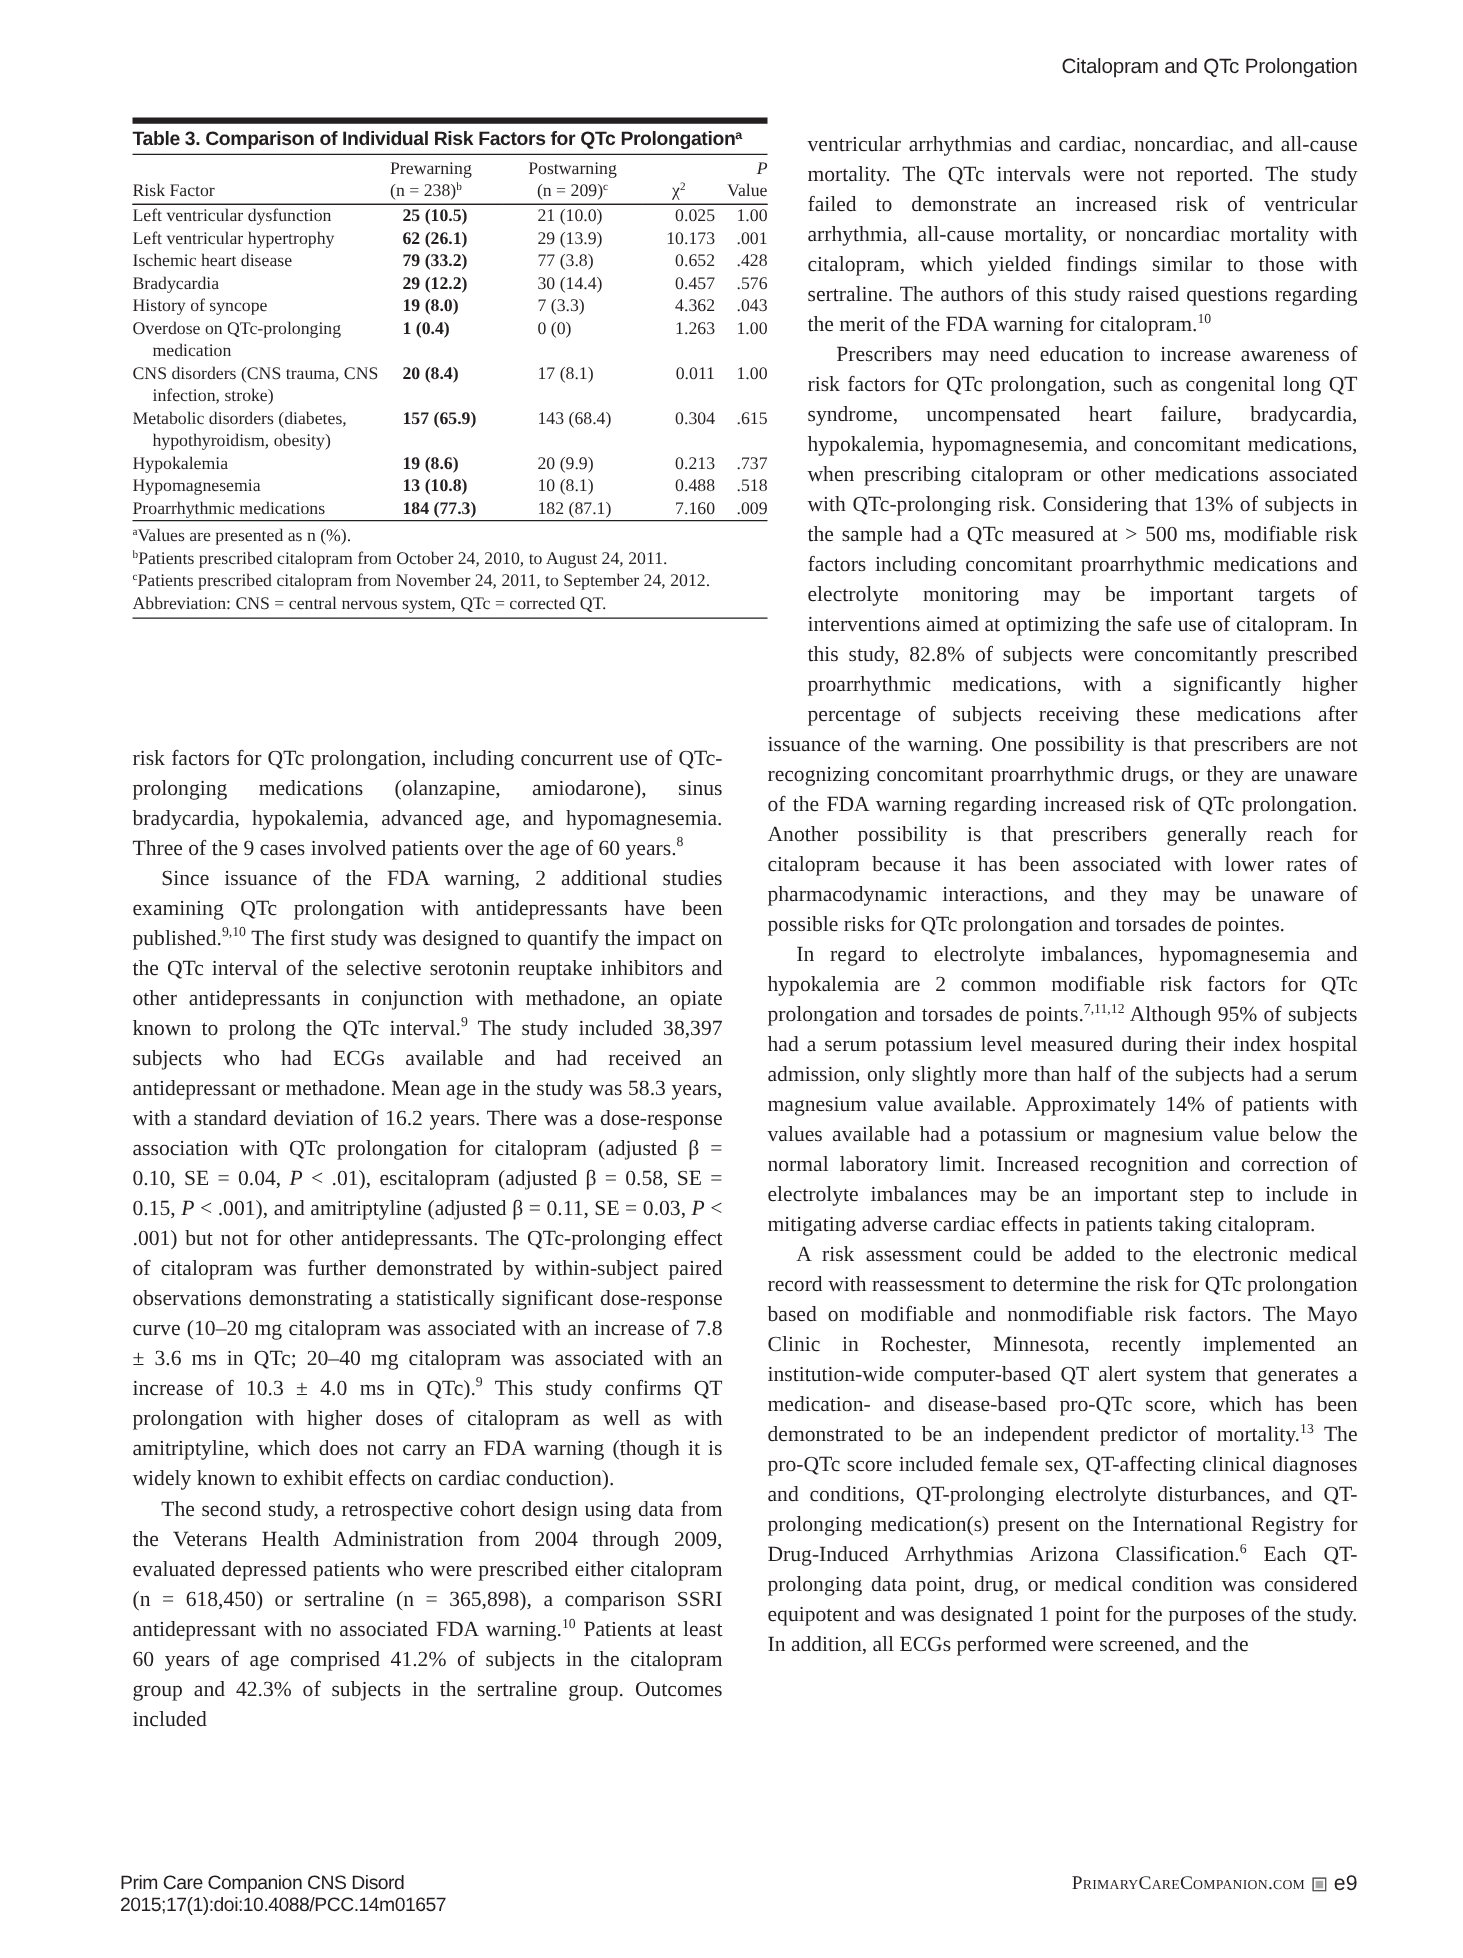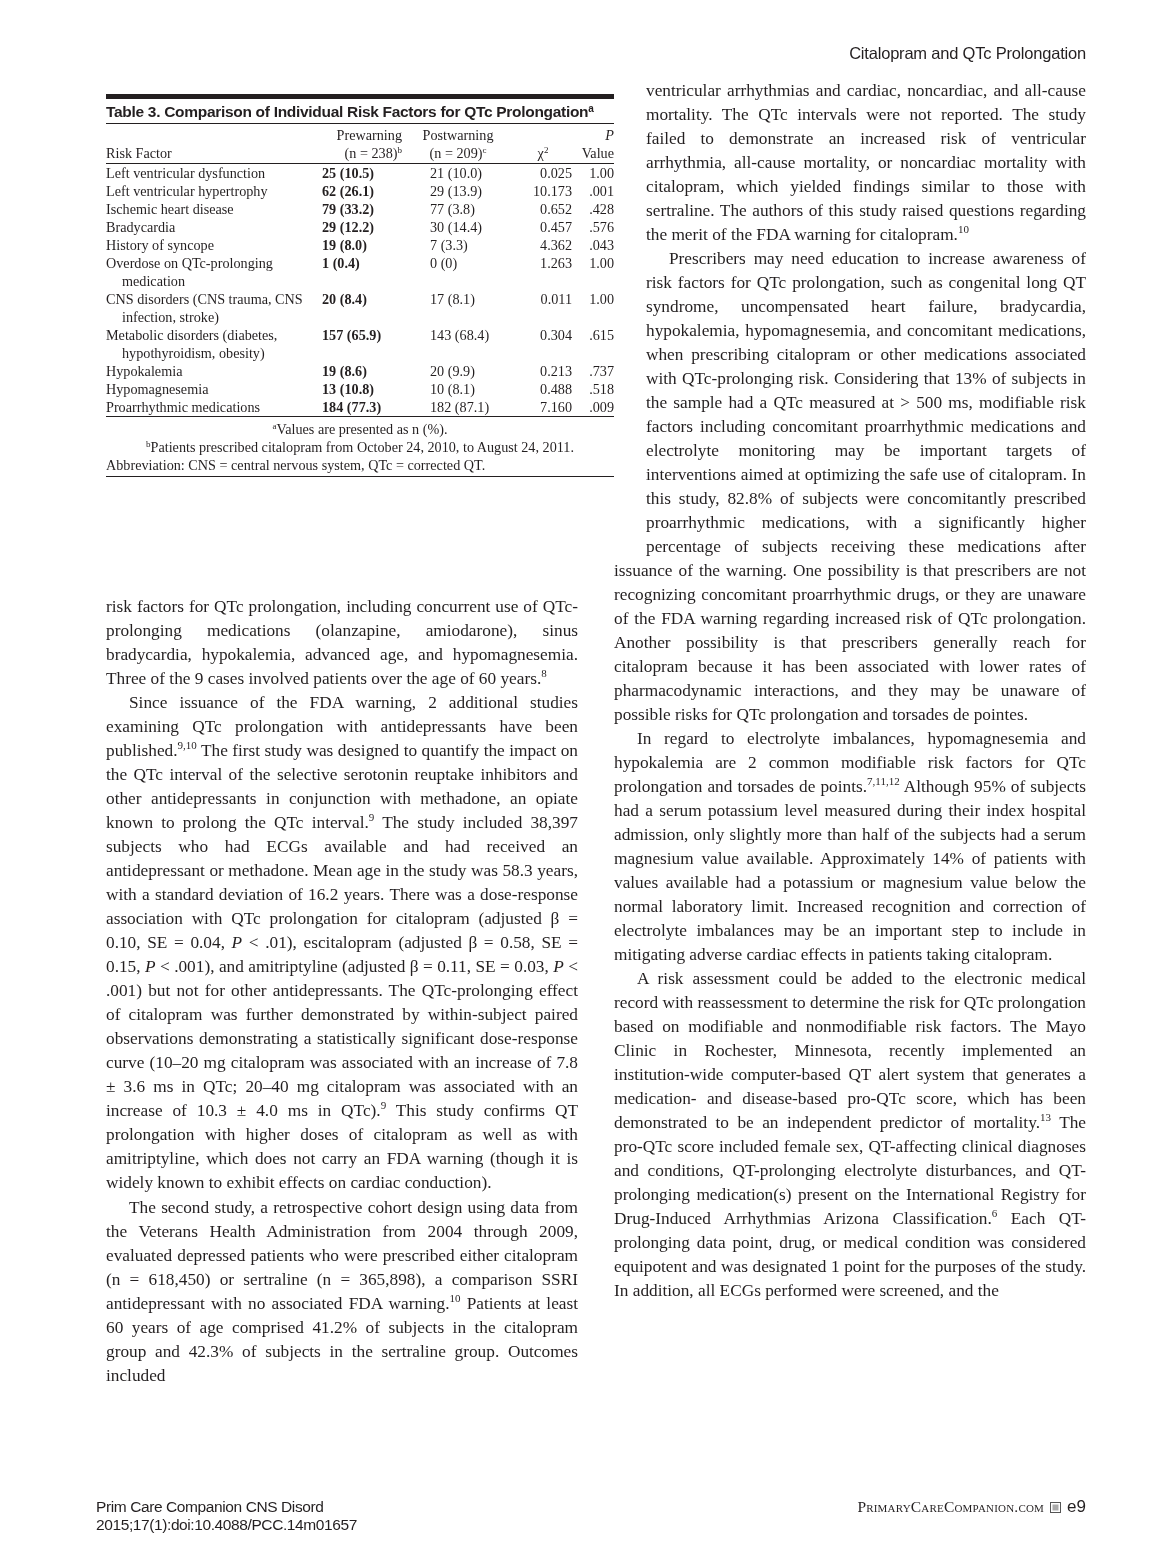--- a/index.html
+++ b/index.html
@@ -17,37 +17,37 @@
       font-family: "Liberation Sans", "DejaVu Sans", sans-serif; font-weight: bold;
       font-size: 15.5px; line-height: 18px; padding-top: 4px; padding-bottom: 2px; letter-spacing: -0.3px;
       border-bottom: 1px solid #231f20;
     }
     .table-title sup { font-size: 10px; vertical-align: 5px; line-height: 0; }
     table.risk { width: 100%; border-collapse: collapse; font-size: 14.2px; line-height: 18px; }
     table.risk thead th { font-weight: normal; vertical-align: bottom; padding-top: 2px; padding-bottom: 1px; border-bottom: 1.5px solid #231f20; }
     table.risk td { vertical-align: top; padding: 0; }
     table.risk sup { font-size: 9px; vertical-align: 5px; line-height: 0; }
     .c-factor { width: 206px; text-align: left; }
-    .c-pre { width: 90px; text-align: right; }
+    .c-pre { width: 90px; text-align: left; }
     .c-post { width: 112px; text-align: center; }
     .c-chi { width: 62px; text-align: right; padding-right: 4px !important; }
     .c-p { width: 38px; text-align: right; }
     td.c-pre { text-align: left; padding-left: 10px !important; font-weight: bold; }
     td.c-post { text-align: left; padding-left: 28px !important; }
     .factor-text { display: block; padding-left: 16px; text-indent: -16px; }
     .table-footnotes { border-top: 1.5px solid #231f20; border-bottom: 1px solid #231f20; padding: 3px 0 2px; font-size: 14.2px; line-height: 18px; }
     .table-footnotes sup { font-size: 9px; vertical-align: 5px; line-height: 0; }
-    .fn-hang { padding-left: 16px; text-indent: -16px; text-align: center; }
+    .fn-hang { padding-left: 16px; text-indent: -16px; }
     
     .col { position: absolute; font-size: 17.3px; line-height: 24px; text-align: justify; }
     .col p { text-indent: 0; }
     .col p.indent { text-indent: 23px; }
     .col sup { font-size: 11px; vertical-align: 7px; line-height: 0; }
     .col-left { left: 106px; top: 595px; width: 472px; }
-    .col-right { left: 614px; top: 79px; width: 472px; }
+    .col-right { left: 614px; top: 104px; width: 472px; }
     .col-right .spacer { float: left; width: 32px; height: 480px; }
     .footer-left {
       position: absolute; left: 96px; top: 1498px;
       font-family: "Liberation Sans", "DejaVu Sans", sans-serif;
       font-size: 15.5px; line-height: 18px; letter-spacing: -0.4px; color: #231f20;
     }
     .footer-right {
       position: absolute; right: 84px; top: 1498px;
       font-size: 15.5px; line-height: 18px; color: #231f20; display: flex; align-items: center; gap: 6px;
     }
@@ -172,20 +172,21 @@
           <td class="c-pre"><span>184 (77.3)</span></td>
           <td class="c-post"><span>182 (87.1)</span></td>
           <td class="c-chi"><span>7.160</span></td>
           <td class="c-p"><span>.009</span></td>
         </tr>
       </tbody>
   </table>
   <div class="table-footnotes">
     <div class="fn-hang"><sup>a</sup><span>Values are presented as n (%).</span></div>
     <div class="fn-hang"><sup>b</sup><span>Patients prescribed citalopram from October 24, 2010, to August 24, 2011.</span></div>
+    <div class="fn-hang"><sup>c</sup><span>Patients prescribed citalopram from November 24, 2011, to September 24, 2012.</span></div>
     <div>Abbreviation: CNS = central nervous system, QTc = corrected QT.</div>
   </div>
 </div>
 
 <div class="col col-left">
   <p><span>risk factors for QTc prolongation, including concurrent use of QTc-prolonging medications (olanzapine, amiodarone), sinus bradycardia, hypokalemia, advanced age, and hypomagnesemia. Three of the 9 cases involved patients over the age of 60 years.</span><sup>8</sup></p>
   <p class="indent"><span>Since issuance of the FDA warning, 2 additional studies examining QTc prolongation with antidepressants have been published.</span><sup>9,10</sup><span> The first study was designed to quantify the impact on the QTc interval of the selective serotonin reuptake inhibitors and other antidepressants in conjunction with methadone, an opiate known to prolong the QTc interval.</span><sup>9</sup><span> The study included 38,397 subjects who had ECGs available and had received an antidepressant or methadone. Mean age in the study was 58.3 years, with a standard deviation of 16.2 years. There was a dose-response association with QTc prolongation for citalopram (adjusted β = 0.10, SE = 0.04, </span><i>P</i><span> &lt; .01), escitalopram (adjusted β = 0.58, SE = 0.15, </span><i>P</i><span> &lt; .001), and amitriptyline (adjusted β = 0.11, SE = 0.03, </span><i>P</i><span> &lt; .001) but not for other antidepressants. The QTc-prolonging effect of citalopram was further demonstrated by within-subject paired observations demonstrating a statistically significant dose-response curve (10–20 mg citalopram was associated with an increase of 7.8 ± 3.6 ms in QTc; 20–40 mg citalopram was associated with an increase of 10.3 ± 4.0 ms in QTc).</span><sup>9</sup><span> This study confirms QT prolongation with higher doses of citalopram as well as with amitriptyline, which does not carry an FDA warning (though it is widely known to exhibit effects on cardiac conduction).</span></p>
   <p class="indent" style="margin-top:1px;"><span>The second study, a retrospective cohort design using data from the Veterans Health Administration from 2004 through 2009, evaluated depressed patients who were prescribed either citalopram (n = 618,450) or sertraline (n = 365,898), a comparison SSRI antidepressant with no associated FDA warning.</span><sup>10</sup><span> Patients at least 60 years of age comprised 41.2% of subjects in the citalopram group and 42.3% of subjects in the sertraline group. Outcomes included</span></p>
 </div>
 

